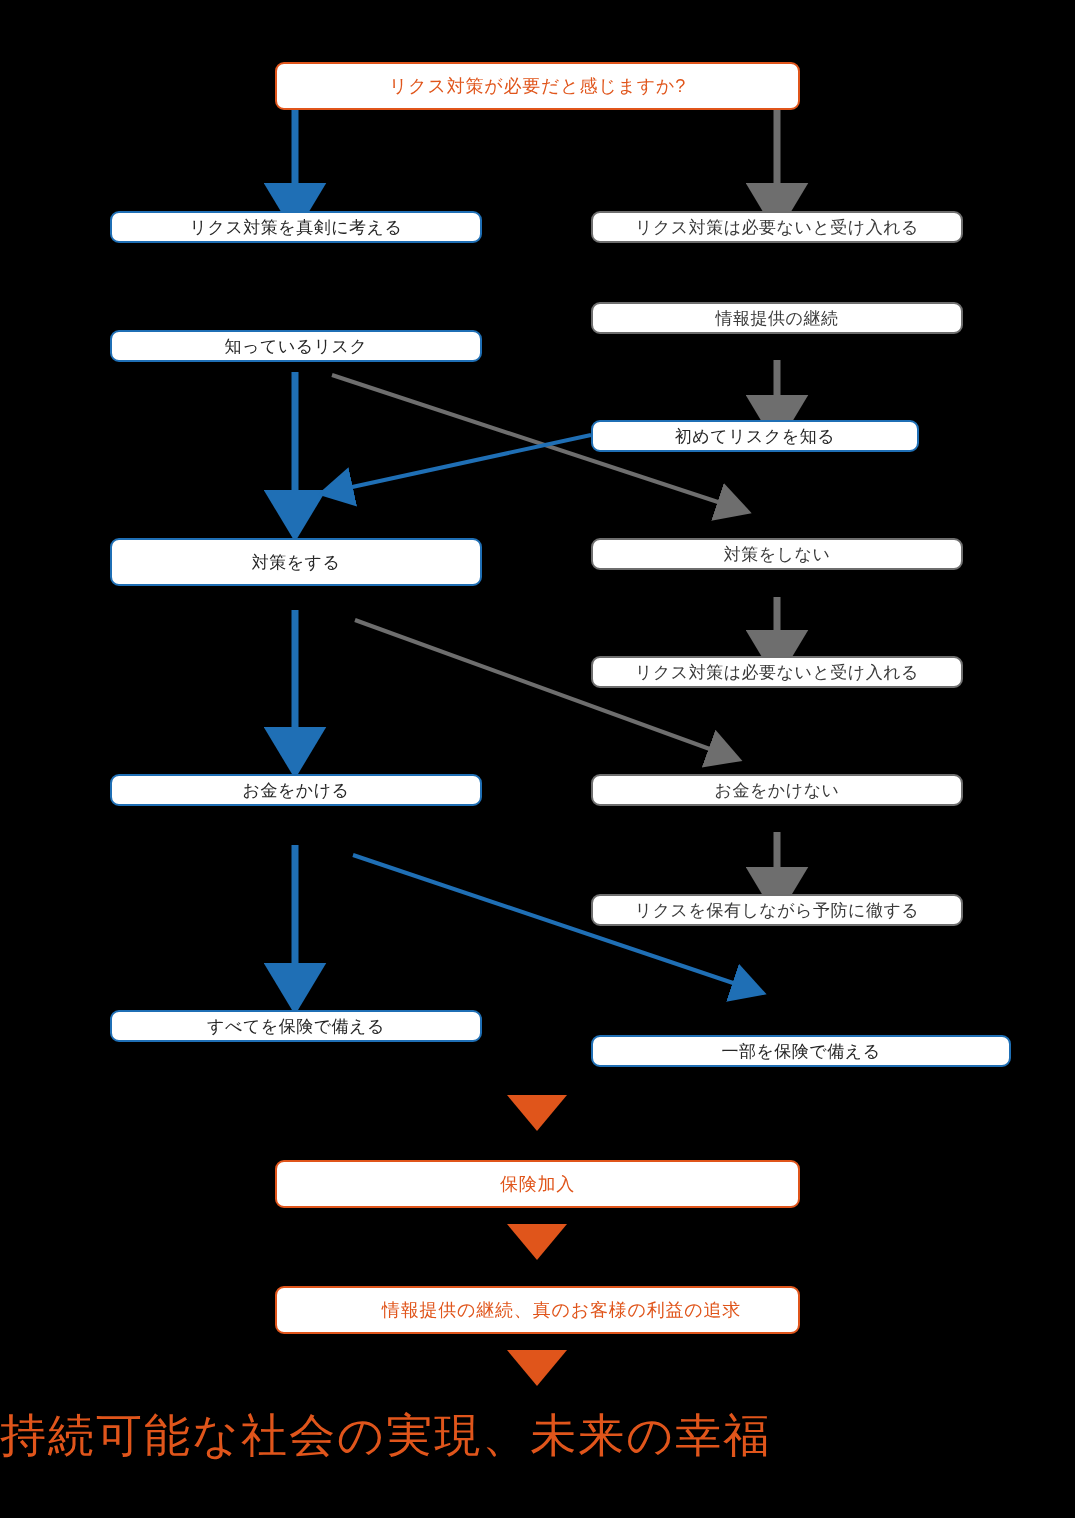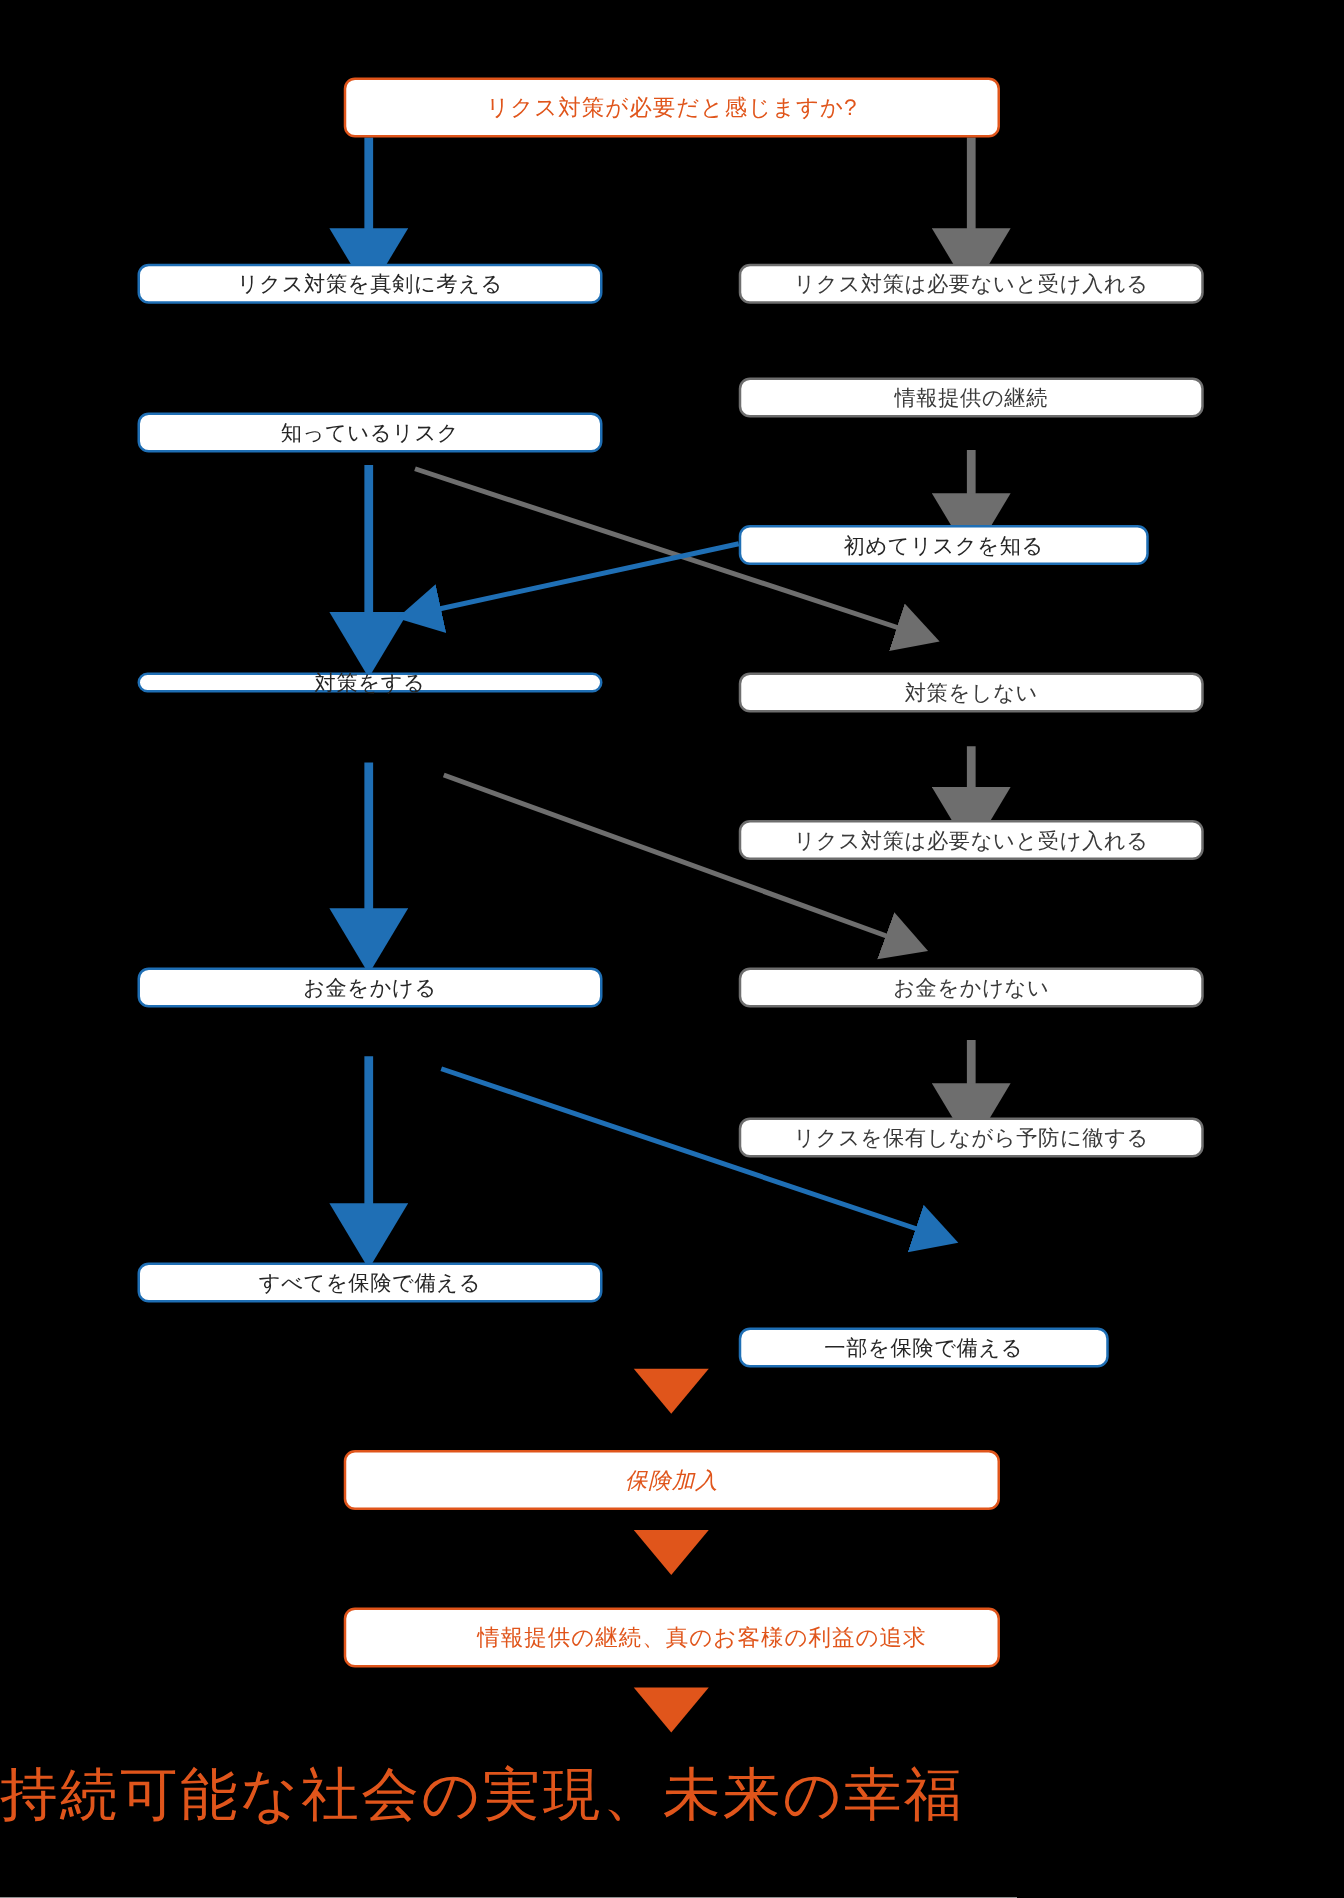--- a/index.html
+++ b/index.html
@@ -137,21 +137,21 @@
     <span>知っているリスク</span>
   </div>
   <div class="node gray" style="left:591px; top:302px; width:372px; height:32px;">
     <span>情報提供の継続</span>
   </div>
 
   <div class="node blue" style="left:591px; top:420px; width:328px; height:32px;">
     <span>初めてリスクを知る</span>
   </div>
 
-  <div class="node blue" style="left:110px; top:538px; width:372px; height:16px;">
+  <div class="node blue" style="left:110px; top:538px; width:372px; height:48px;">
     <span>対策をする</span>
   </div>
   <div class="node gray" style="left:591px; top:538px; width:372px; height:32px;">
     <span>対策をしない</span>
   </div>
 
   <div class="node gray" style="left:591px; top:656px; width:372px; height:32px;">
     <span>リクス対策は必要ないと受け入れる</span>
   </div>
 
@@ -162,27 +162,27 @@
     <span>お金をかけない</span>
   </div>
 
   <div class="node gray" style="left:591px; top:894px; width:372px; height:32px;">
     <span>リクスを保有しながら予防に徹する</span>
   </div>
 
   <div class="node blue" style="left:110px; top:1010px; width:372px; height:32px;">
     <span>すべてを保険で備える</span>
   </div>
-  <div class="node blue" style="left:591px; top:1062px; width:296px; height:32px;">
+  <div class="node blue" style="left:591px; top:1035px; width:420px; height:32px;">
     <span>一部を保険で備える</span>
   </div>
 
   <div class="tri" style="left:507px; top:1095px;"></div>
 
-  <div class="node orange mid" style="left:275px; top:1160px; width:525px; height:48px;font-style:italic;">
+  <div class="node orange mid" style="left:275px; top:1160px; width:525px; height:48px;">
     <span>保険加入</span>
   </div>
 
   <div class="tri" style="left:507px; top:1224px;"></div>
 
   <div class="node orange mid" style="left:275px; top:1286px; width:525px; height:48px;padding-left:48px;">
     <span>情報提供の継続、真のお客様の利益の追求</span>
   </div>
 
   <div class="tri" style="left:507px; top:1350px;"></div>

